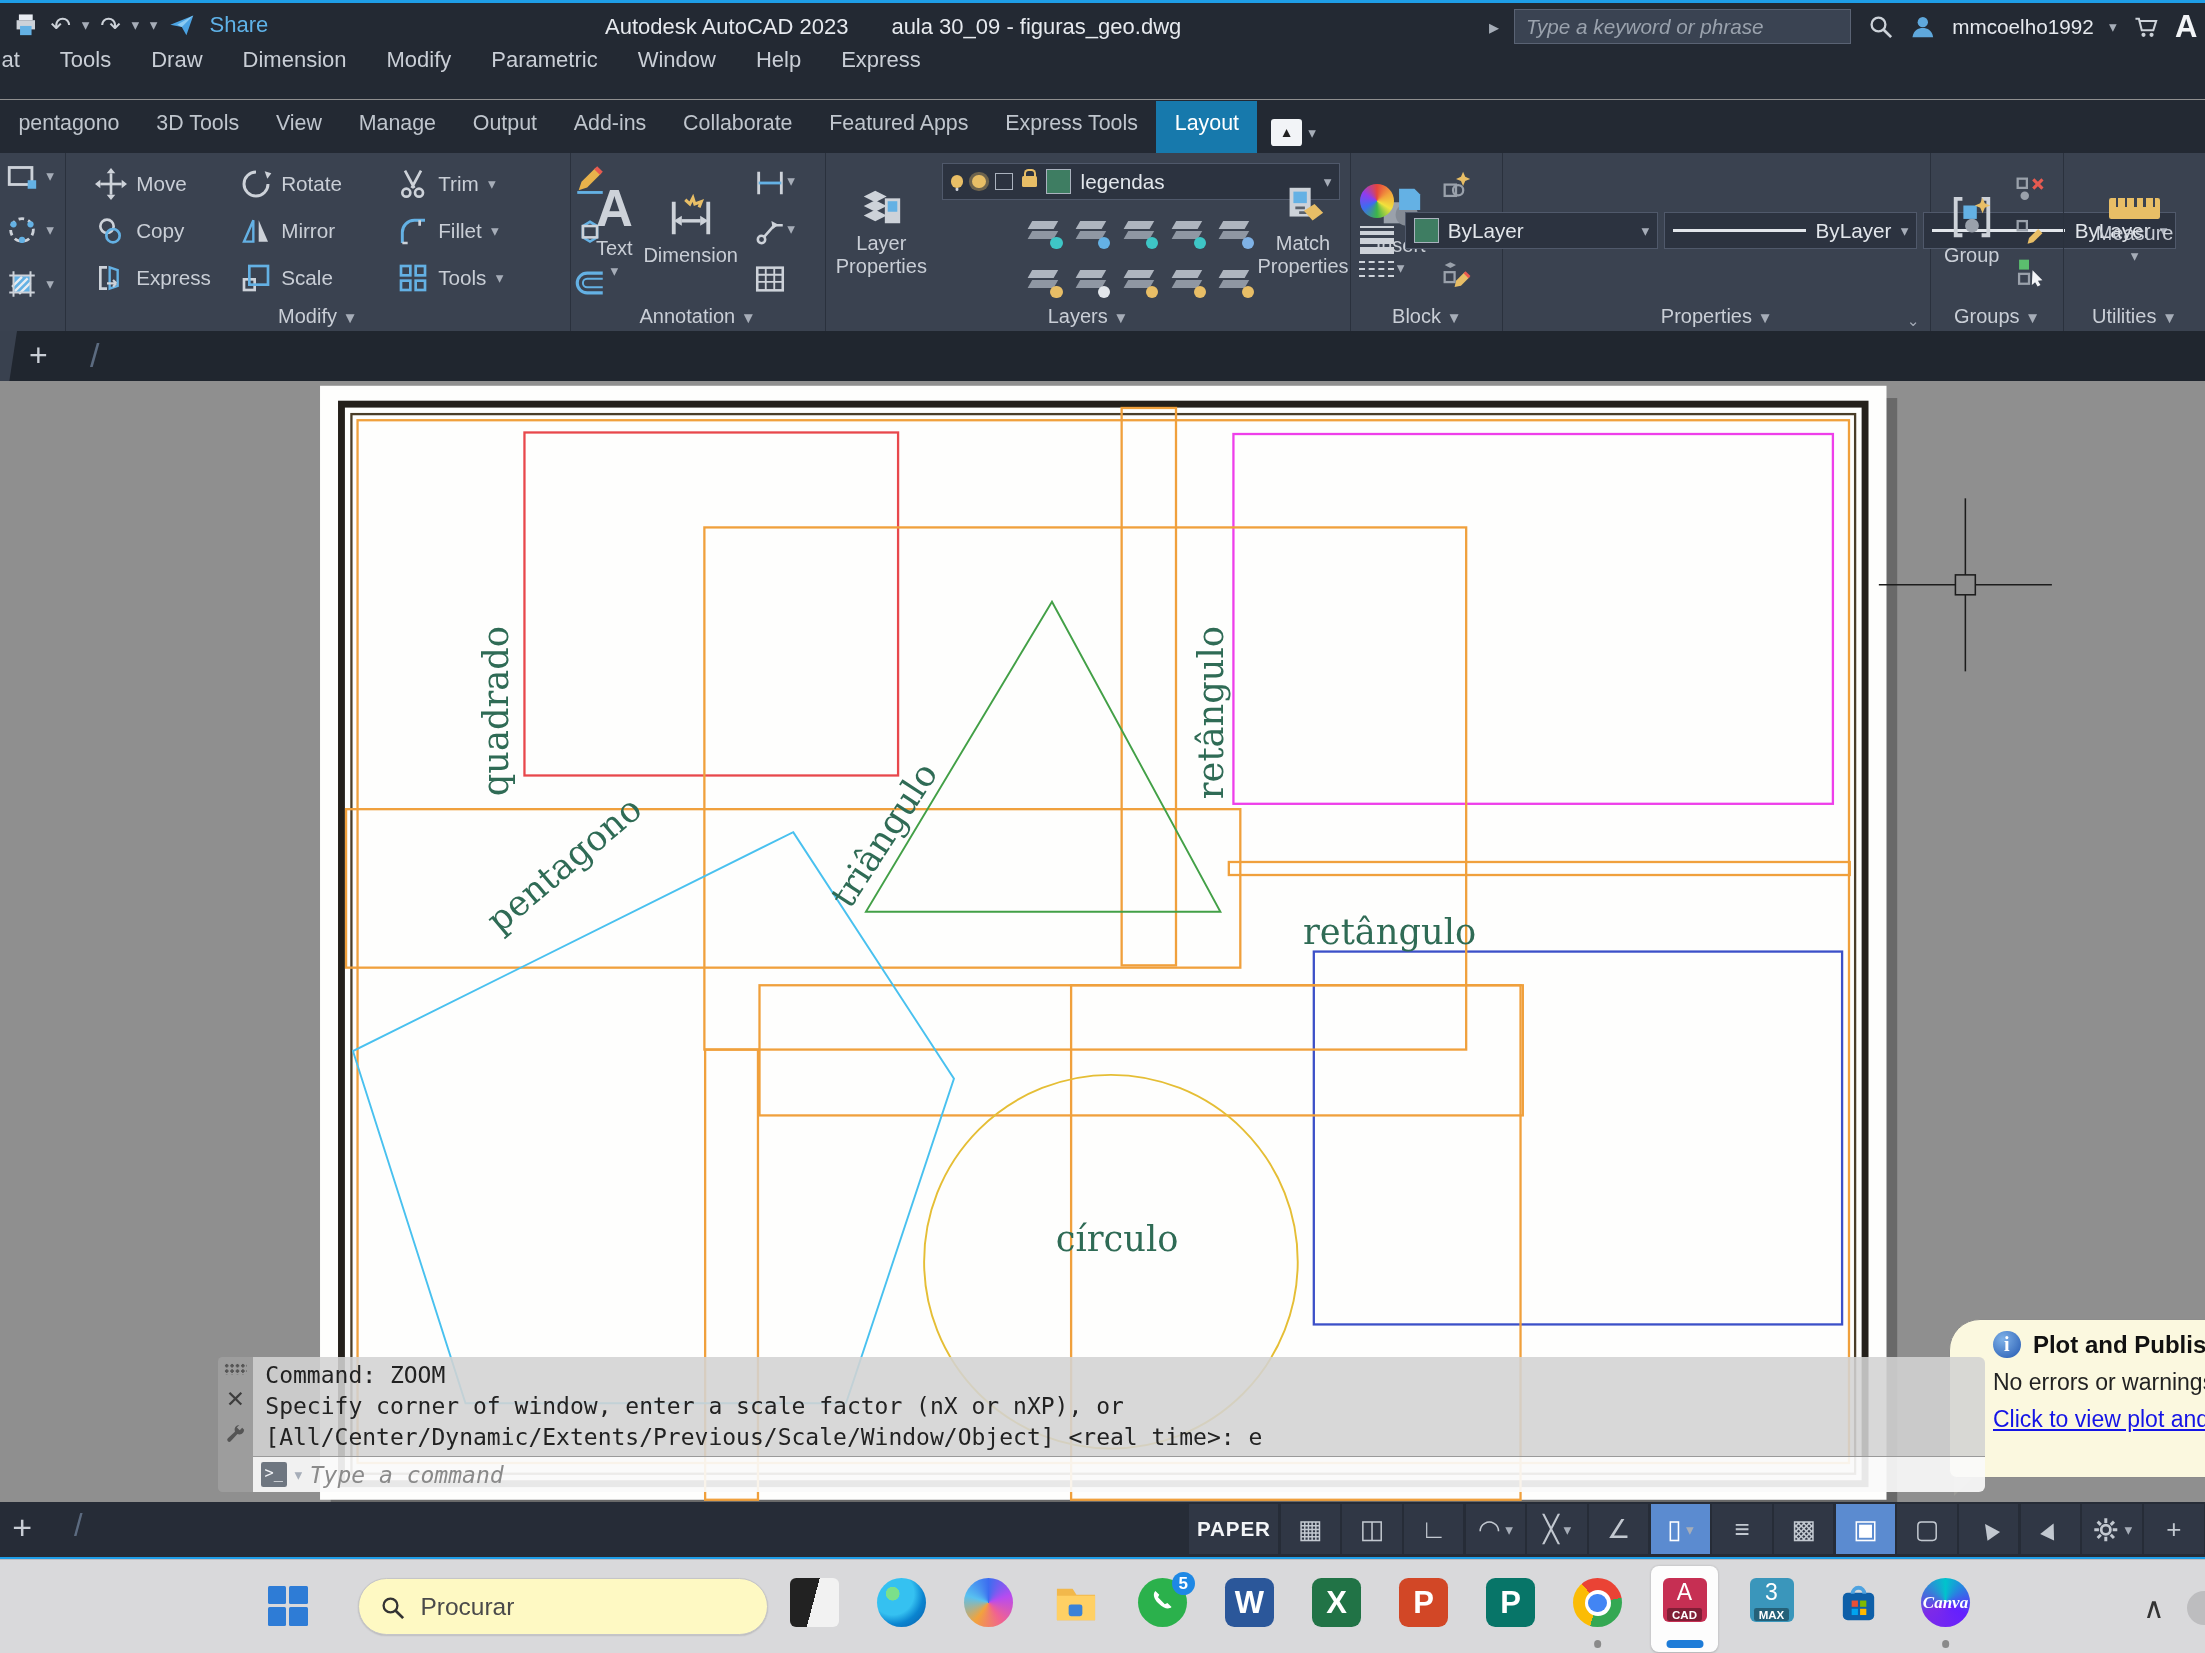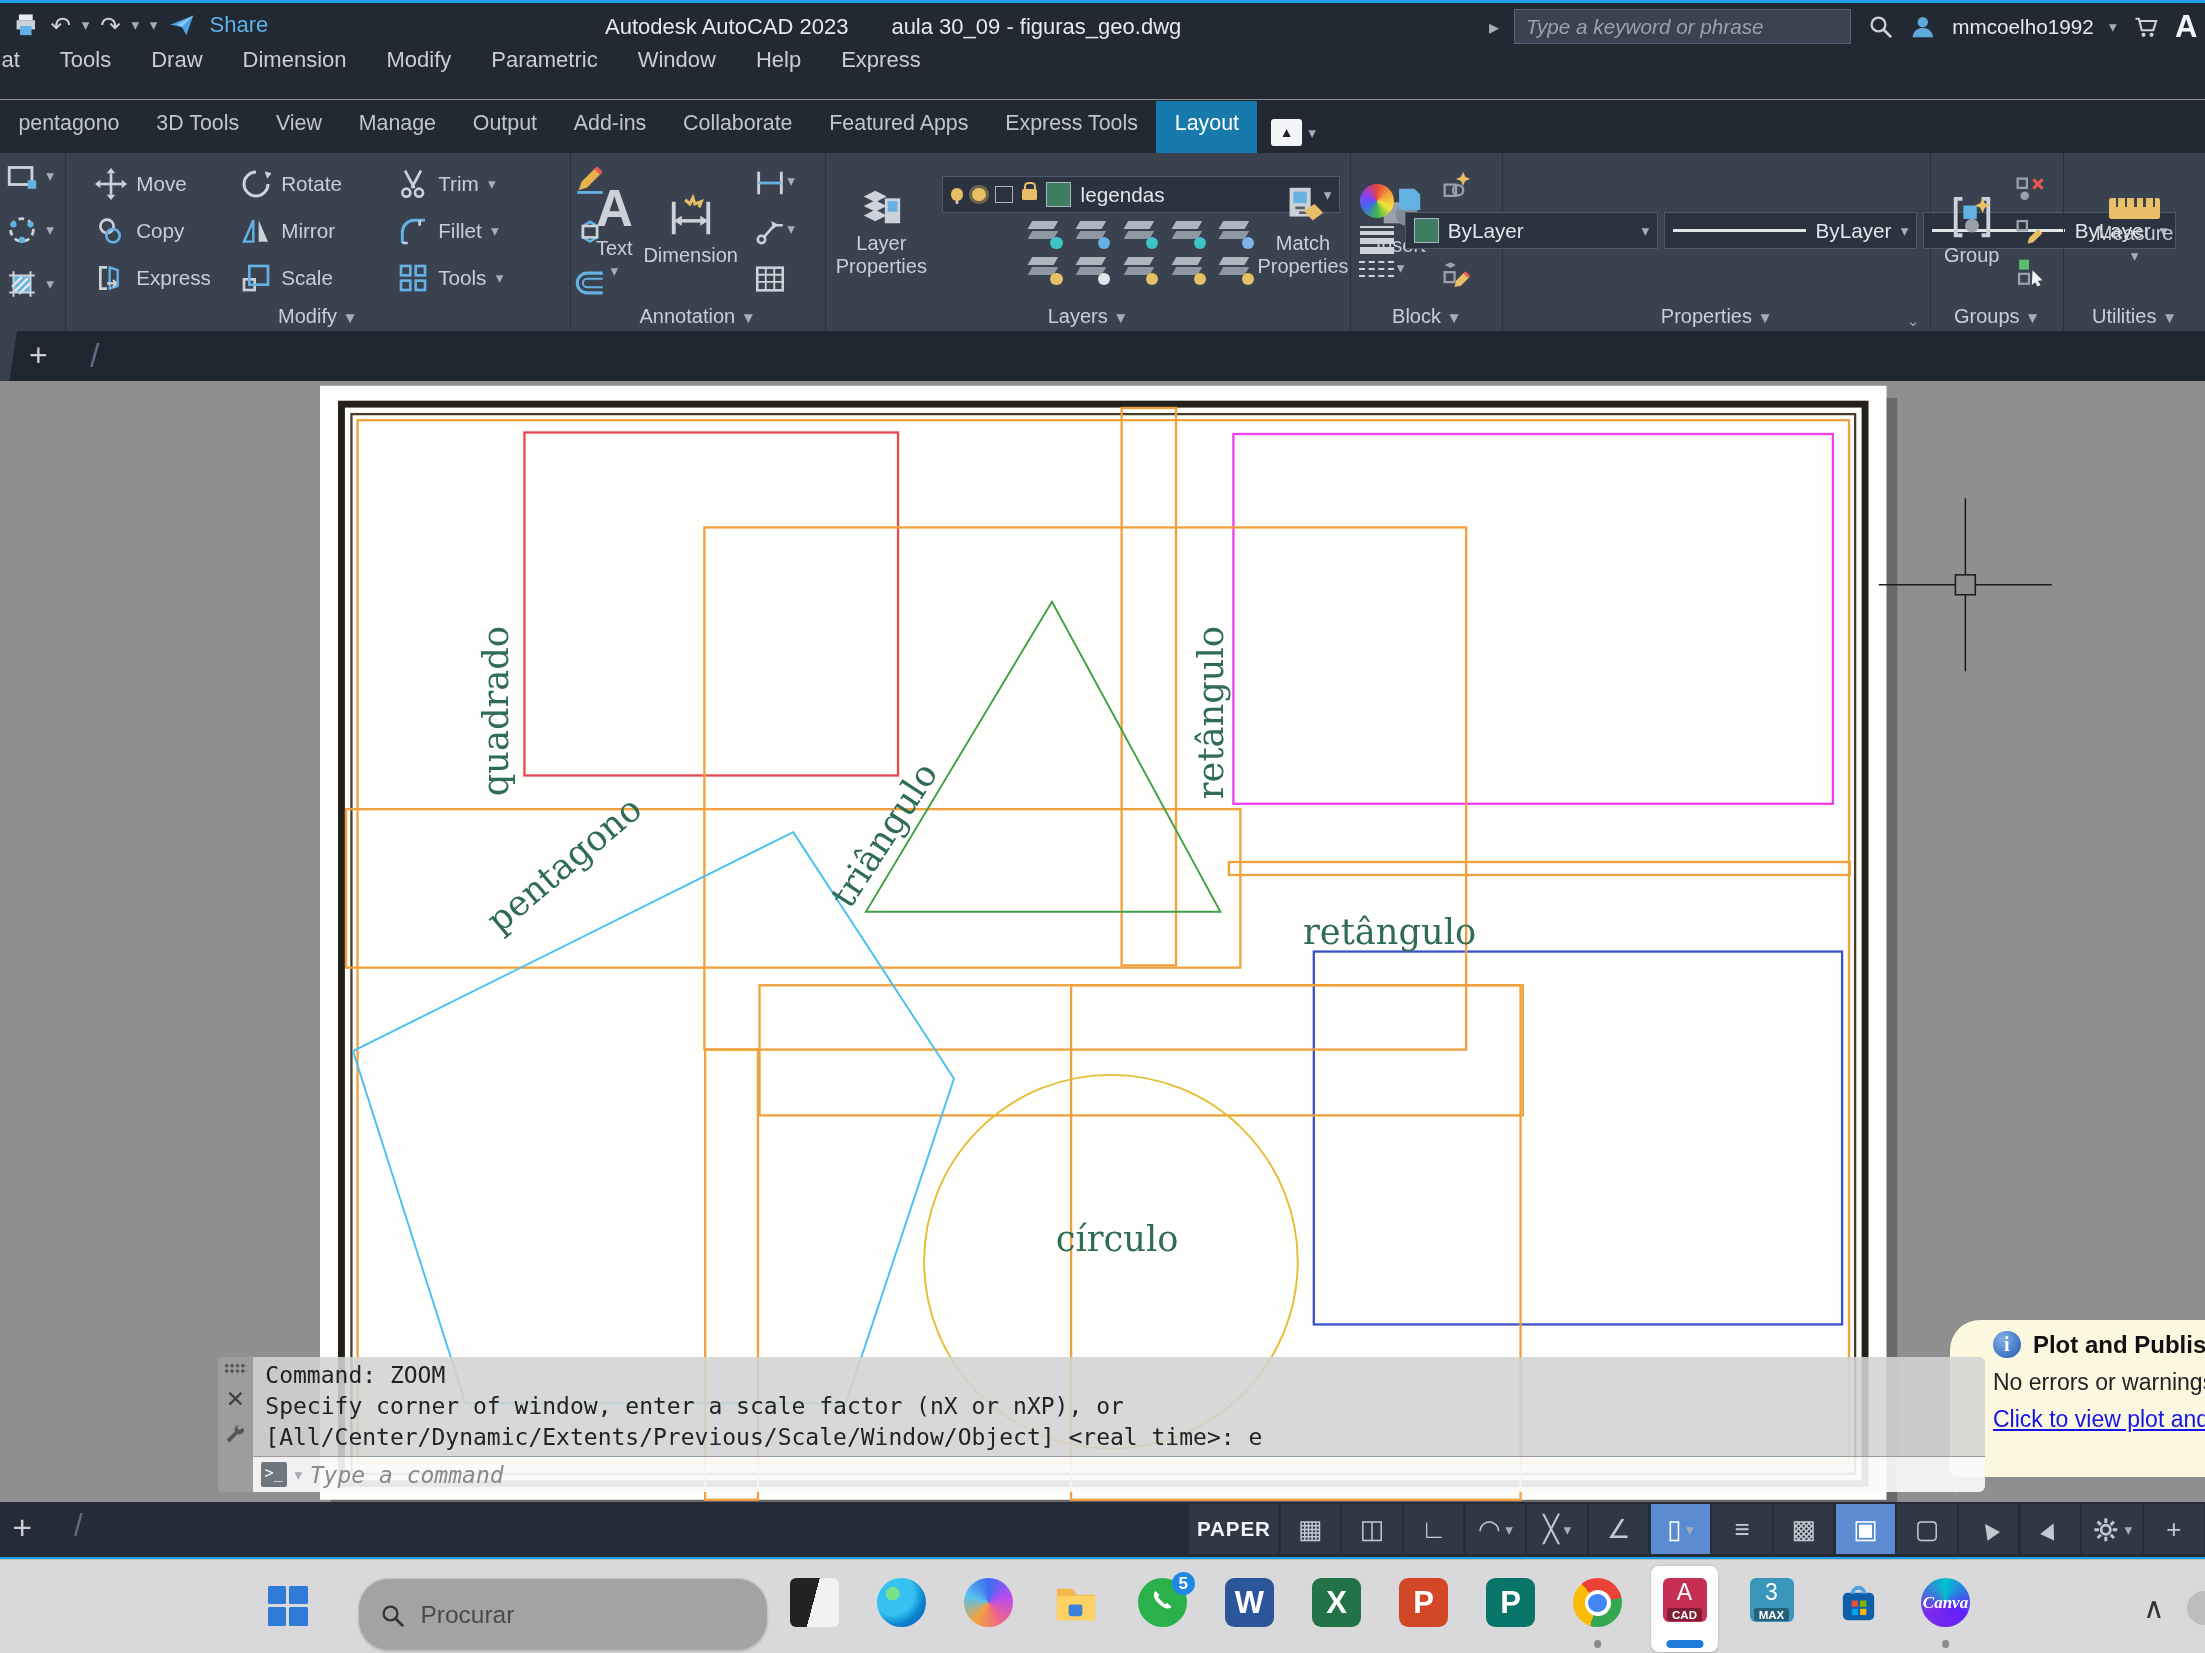--- a/index.html
+++ b/index.html
@@ -89,21 +89,21 @@
   #statusbar .plus{position:absolute;left:12.3px;top:6.1px;font-size:34px;color:#C9CED6}
   #statusbar .slash{position:absolute;left:74px;top:6.1px;font-size:31px;color:#5C6B80}
   #status-cells{position:absolute;right:1.5px;top:2.3px;display:flex;gap:2.3px;height:50px}
   .scell{min-width:44px;background:#303745;display:flex;align-items:center;justify-content:center;gap:4.6px;color:#C2C8D0;font-size:26px;padding:0 7.7px}
   .scell.active{background:#5B8BD0;color:#fff}
   .scell .lbl{font-size:20.7px;font-weight:bold;color:#F2F4F7;letter-spacing:0.8px}
   
   #taskbar{left:0;right:0;top:1559px;height:95px;background:#D9D9DB;border-top:0.8px solid #BFBFC2}
   #winlogo{position:absolute;left:268px;top:26px;width:40px;height:40px;display:grid;grid-template-columns:18.4px 18.4px;grid-auto-rows:18.4px;gap:3.1px}
   #winlogo i{background:#2E7CD6;border-radius:1.5px}
-  #tb-search{position:absolute;left:358px;top:18.4px;width:410px;height:73px;background:#a3a3a3;border:0.8px solid #C5C5C8;border-radius:31px;display:flex;align-items:center;gap:13.8px;padding:0 20px;box-sizing:border-box;box-shadow:0 0.8px 1.5px rgba(0,0,0,.15)}
+  #tb-search{position:absolute;left:358px;top:18.4px;width:410px;height:57px;background:#fef9c3;border:0.8px solid #C5C5C8;border-radius:31px;display:flex;align-items:center;gap:13.8px;padding:0 20px;box-sizing:border-box;box-shadow:0 0.8px 1.5px rgba(0,0,0,.15)}
   #tb-search span{color:#4a4a4a;font-size:24.5px}
   #apps{position:absolute;left:781px;top:6.1px;display:flex;gap:20px}
   .appwrap{width:67px;height:86px;position:relative;display:flex;align-items:flex-start;justify-content:center;padding-top:12.3px;box-sizing:border-box}
   .appwrap.active{background:#FDFDFD;border-radius:7.7px;box-shadow:0 0.8px 2.3px rgba(0,0,0,.2)}
   .appwrap .dot{position:absolute;bottom:4.6px;left:50%;transform:translateX(-50%);width:7.7px;height:7.7px;border-radius:50%;background:#8a8a8a}
   .appwrap.active .dot{width:37px;height:7.7px;border-radius:4.6px;background:#1E7CD8}
   .appico{width:49px;height:49px;border-radius:9.2px;display:flex;align-items:center;justify-content:center;position:relative;font-weight:bold}
   .letter{color:#fff;font-size:31px}
   .appico.split{border-radius:6.1px;background:linear-gradient(105deg,#222 48%,#f2f2f2 48%)}
   .appico.edge{border-radius:50%;background:radial-gradient(circle at 32% 32%,#7BE08A 0 14%,#35C1F1 15% 45%,#0A84D0 65%,#0C59A4)}
@@ -360,21 +360,21 @@
     <div class="pbody" style="gap:15.3px">
       <div class="bigbtn">
         <span class="svg-slot"><svg class="ic" viewBox="0 0 24 24" width="46" height="46">
               <path d="M3 7l6-3 6 3-6 3zM3 12l6-3 6 3-6 3zM3 17l6-3 6 3-6 3z" fill="#CDD2D9"></path>
               <rect x="14" y="8" width="8" height="13" fill="#CDD2D9"></rect>
               <rect x="15.5" y="9.5" width="5" height="5.5" fill="#64B1E4"></rect>
             </svg></span>
         <span id="layerprops-label" style="white-space:pre-line">Layer
 Properties</span>
       </div>
-      <div style="display:flex;flex-direction:column;gap:5px">
+      <div style="display:flex;flex-direction:column;gap:18px">
         <div class="field" style="width:398px">
           <span class="bulb"></span>
           <span class="sun"></span>
           <span style="width:15.3px;height:15.3px;border:1.5px solid #AAB2BE"></span>
           <span class="lock"></span>
           <span class="swatch"></span>
           <span style="flex:1">legendas</span>
           <span class="caret">▾</span>
         </div>
         <div id="layer-row1" style="display:flex;gap:13.8px;justify-content:center">

